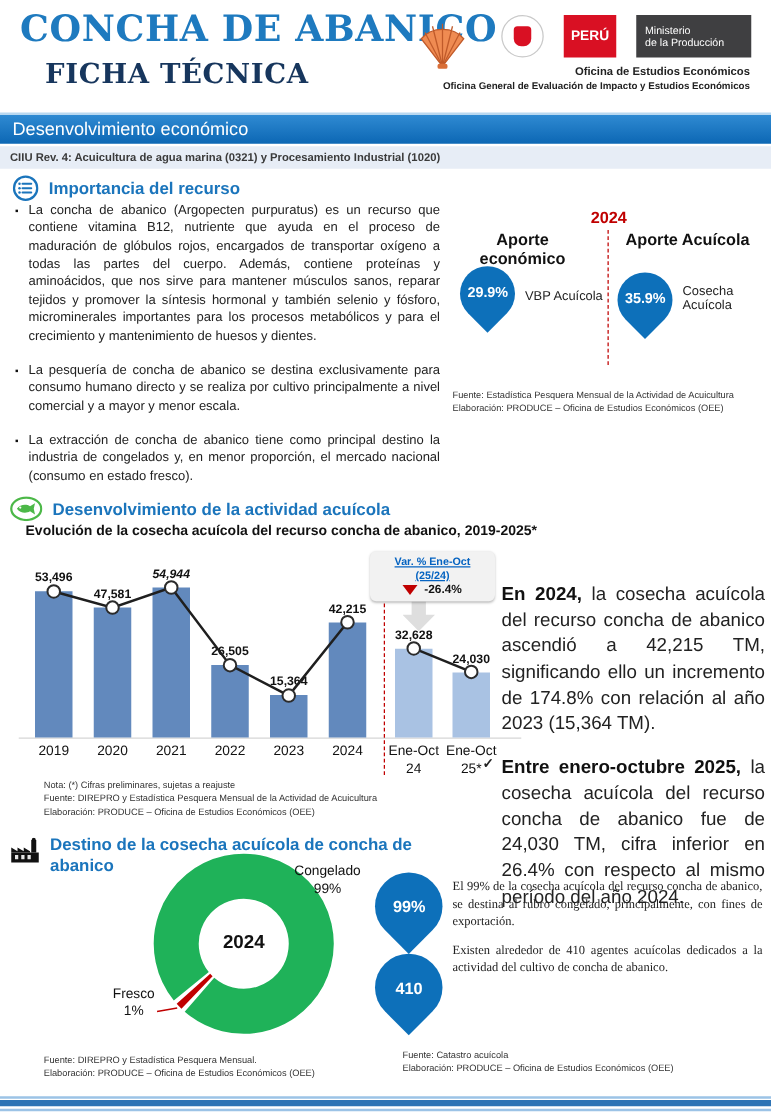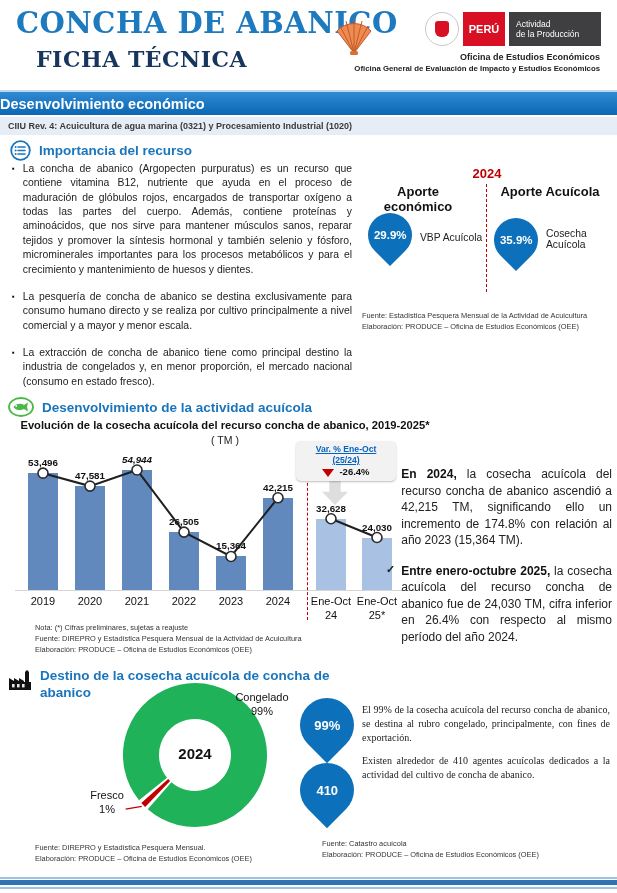--- a/index.html
+++ b/index.html
@@ -5,34 +5,34 @@
   html,body{margin:0;padding:0;background:#fff;}
   #page{position:relative;width:617px;height:893px;background:#fff;overflow:hidden;
         font-family:"Liberation Sans",sans-serif;color:#1a1a1a;}
   .abs{position:absolute;}
   .justify{text-align:justify;}
   
   .main-title{left:16px;top:6px;font-family:"DejaVu Serif",serif;font-weight:bold;
               font-size:29px;color:#1e7abf;letter-spacing:.5px;}
   .sub-title{left:36px;top:46px;font-family:"DejaVu Serif",serif;font-weight:bold;
              font-size:22px;color:#17365d;letter-spacing:.5px;}
-  .logo-row{right:16px;top:12px;display:flex;align-items:center;gap:4px;}
+  .logo-row{right:16px;top:12px;display:flex;align-items:center;gap:16px;}
   .emblem{width:32px;height:32px;border-radius:50%;background:#fff;border:1.5px solid #c9c9c9;
           display:flex;align-items:center;justify-content:center;}
   .emblem-core{width:14px;height:16px;background:#d91023;border-radius:3px 3px 6px 6px;}
   .peru-box{width:42px;height:34px;background:#d91023;color:#fff;display:flex;align-items:center;
             justify-content:center;font-weight:bold;font-size:11px;}
   .minis-box{width:92px;height:34px;background:#3f3f41;color:#fff;font-size:8.5px;line-height:1.2;
              display:flex;flex-direction:column;justify-content:center;padding-left:7px;box-sizing:border-box;}
   .office-bold{right:17px;top:52px;font-size:9px;font-weight:bold;color:#222;text-align:right;}
   .office-sub{right:17px;top:64px;font-size:7.8px;font-weight:bold;color:#222;text-align:right;}
   
   .blue-band{left:0;top:90px;width:617px;height:25px;background:linear-gradient(#2f8ad2,#0c67b4);
              border-top:2px solid #b9d8f0;box-sizing:border-box;display:flex;align-items:center;}
-  .blue-band span{color:#fff;font-weight:bold;font-size:14.5px;}
+  .blue-band span{color:#fff;font-weight:normal;font-size:14.5px;padding-left:10px;}
   .ciiu-band{left:0;top:117px;width:617px;height:18px;background:#e7edf6;display:flex;align-items:center;}
   .ciiu-band span{font-size:9px;font-weight:bold;color:#3a3a3a;padding-left:8px;}
   
   .sec-head{display:flex;align-items:center;gap:8px;}
   .sec-title{color:#1b75bc;font-weight:bold;font-size:13.5px;}
   
   .bullets{left:12px;top:162px;width:340px;}
   .bullet{display:flex;gap:8px;margin-bottom:13px;}
   .bullet .mk{font-size:8px;line-height:14px;color:#111;}
   .bullet p{margin:0;font-size:10.4px;line-height:1.38;color:#222;}
@@ -63,21 +63,21 @@
   #bar-chart{left:15px;top:452px;width:402px;height:178px;}
   .bar{position:absolute;background:#6289bd;}
   .bar-label{position:absolute;font-size:9.8px;font-weight:bold;text-align:center;color:#111;}
   .x-label{position:absolute;font-size:11px;color:#111;text-align:center;line-height:1.25;}
   .axis{position:absolute;left:0;top:138px;width:402px;border-top:1.6px solid #d6d6d6;}
   .chart-sep{position:absolute;left:292px;top:6px;height:162px;border-left:1.6px dashed #c00000;}
   .notes{left:35px;top:622px;}
   .insights{left:386px;top:466px;width:226px;}
   .insight{display:flex;gap:6px;margin-bottom:14px;}
   .insight .ck{font-size:11px;font-weight:bold;color:#222;}
-  .insight p{margin:0;font-size:12px;line-height:1.38;color:#222;}
+  .insight p{margin:0;font-size:15px;line-height:1.38;color:#222;}
   .insight b{color:#111;}
   
   .donut-label{position:absolute;font-size:11px;color:#111;text-align:center;line-height:1.3;}
   .donut-center{left:160px;top:745px;width:70px;text-align:center;font-weight:bold;font-size:15px;color:#111;}
   .dest-text{font-size:10px;line-height:1.4;color:#222;font-family:Liberation Serif, serif;}
   
   .foot1{left:0;top:877px;width:617px;height:2px;background:#9cc3e6;}
   .foot2{left:0;top:880px;width:617px;height:5px;background:#2e74b5;}
   .foot3{left:0;top:887px;width:617px;height:2px;background:#9cc3e6;}
 </style>
@@ -100,21 +100,21 @@
     <rect x="20" y="41" width="8" height="4" rx="1.5" fill="#d96f38"></rect>
   </svg>
   <div class="abs sub-title">FICHA TÉCNICA</div>
 
   <div class="abs logo-row">
     <div class="emblem">
         <div class="emblem-core"></div>
       </div>
     <div class="peru-box">PERÚ</div>
     <div class="minis-box">
-      <span>Actividad</span>
+      <span>Ministerio</span>
       <span>de la Producción</span>
     </div>
   </div>
   <div class="abs office-bold">Oficina de Estudios Económicos</div>
   <div class="abs office-sub">Oficina General de Evaluación de Impacto y Estudios Económicos</div>
 
   <div class="abs blue-band">
     <span>Desenvolvimiento económico</span>
   </div>
   <div class="abs ciiu-band">
@@ -179,21 +179,20 @@
   <div class="abs sec-head" style="left:8px;top:397px">
     <svg width="26" height="20" viewBox="0 0 26 20">
       <ellipse cx="13" cy="10" rx="12" ry="9" fill="none" stroke="#4cb848" stroke-width="1.8"></ellipse>
       <path d="M5.5 10 C8 6.5 13 6 16 8 L20 5.5 L19 10 L20 14.5 L16 12 C13 14 8 13.5 5.5 10 Z" fill="#4cb848"></path>
       <circle cx="8.2" cy="9" r="0.9" fill="#fff"></circle>
     </svg>
     <span class="sec-title">Desenvolvimiento de la actividad acuícola</span>
   </div>
 
   <div class="abs chart-title">Evolución de la cosecha acuícola del recurso concha de abanico, 2019-2025*</div>
-  <div class="abs chart-tm">( TM )</div>
 
   <div class="abs badge">
     <div class="b1">Var. % Ene-Oct</div>
     <div class="b1">(25/24)</div>
     <div class="b2"><span class="tri-down"></span><span>-26.4%</span></div>
   </div>
   <div class="abs gray-arrow"></div>
 
   <div class="abs" id="bar-chart">
     <div class="axis"></div>

